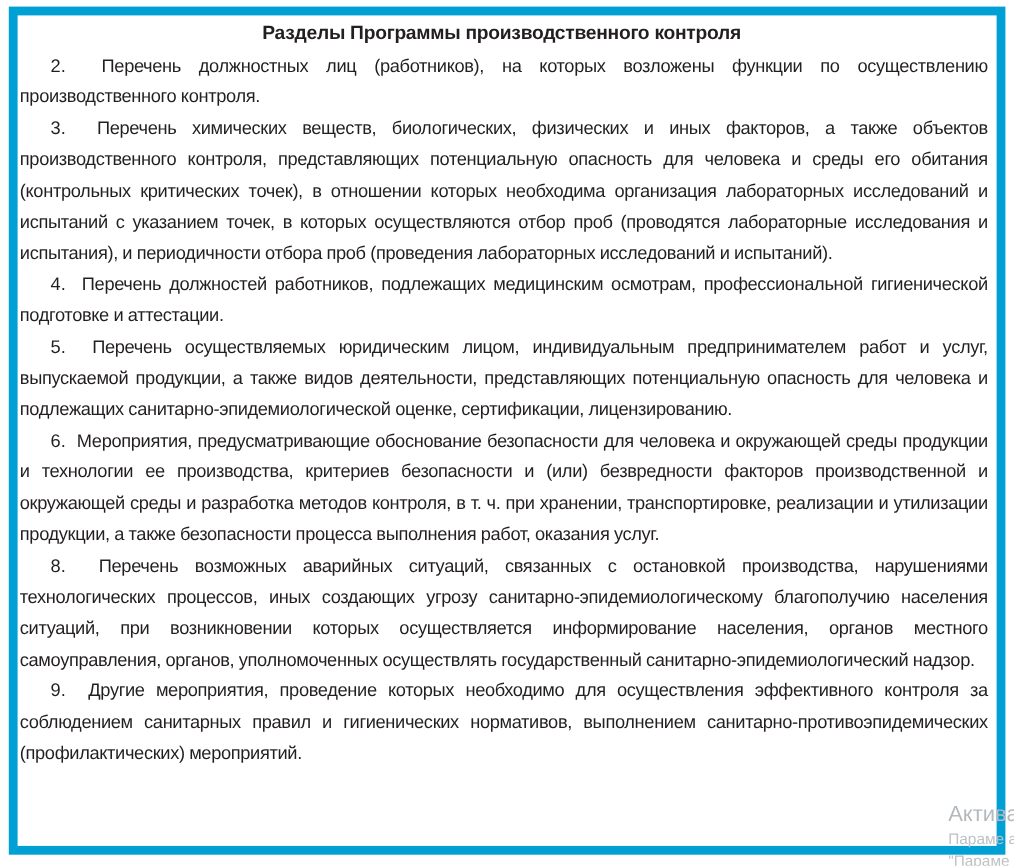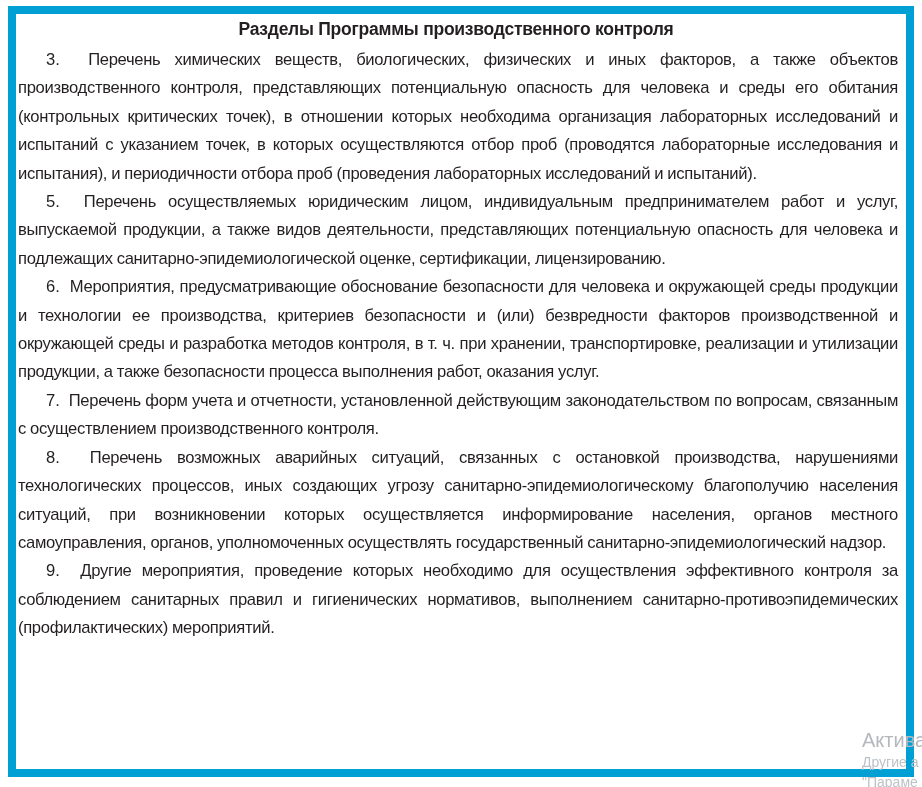--- a/index.html
+++ b/index.html
@@ -91,51 +91,55 @@
 </head>
 <body>
 
 <div class="doc-frame"></div>
 
 <div class="doc-inner">
 
   <h1 class="doc-title">Разделы Программы производственного контроля</h1>
 
 
+  <p class="para">
+    <span class="num">2.</span>&nbsp;
+    <span>Перечень должностных лиц (работников), на которых возложены функции по осуществлению производственного контроля.</span>
+  </p>
 
   <p class="para">
     <span class="num">3.</span>&nbsp;
     <span>Перечень химических веществ, биологических, физических и иных факторов, а также объектов производственного контроля, представляющих потенциальную опасность для человека и среды его обитания (контрольных критических точек), в отношении которых необходима организация лабораторных исследований и испытаний с указанием точек, в которых осуществляются отбор проб (проводятся лабораторные исследования и испытания), и периодичности отбора проб (проведения лабораторных исследований и испытаний).</span>
   </p>
 
+  <p class="para">
+    <span class="num">4.</span>&nbsp;
+    <span>Перечень должностей работников, подлежащих медицинским осмотрам, профессиональной гигиенической подготовке и аттестации.</span>
+  </p>
 
   <p class="para">
     <span class="num">5.</span>&nbsp;
     <span>Перечень осуществляемых юридическим лицом, индивидуальным предпринимателем работ и услуг, выпускаемой продукции, а также видов деятельности, представляющих потенциальную опасность для человека и подлежащих санитарно-эпидемиологической оценке, сертификации, лицензированию.</span>
   </p>
 
   <p class="para">
     <span class="num">6.</span>&nbsp;
     <span>Мероприятия, предусматривающие обоснование безопасности для человека и окружающей среды продукции и технологии ее производства, критериев безопасности и (или) безвредности факторов производственной и окружающей среды и разработка методов контроля, в т. ч. при хранении, транспортировке, реализации и утилизации продукции, а также безопасности процесса выполнения работ, оказания услуг.</span>
   </p>
 
-  <p class="para">
-    <span class="num">7.</span>&nbsp;
-    <span>Перечень форм учета и отчетности, установленной действующим законодательством по вопросам, связанным с осуществлением производственного контроля.</span>
-  </p>
 
   <p class="para">
     <span class="num">8.</span>&nbsp;
     <span>Перечень возможных аварийных ситуаций, связанных с остановкой производства, нарушениями технологических процессов, иных создающих угрозу санитарно-эпидемиологическому благополучию населения ситуаций, при возникновении которых осуществляется информирование населения, органов местного самоуправления, органов, уполномоченных осуществлять государственный санитарно-эпидемиологический надзор.</span>
   </p>
 
   <p class="para">
     <span class="num">9.</span>&nbsp;
     <span>Другие мероприятия, проведение которых необходимо для осуществления эффективного контроля за соблюдением санитарных правил и гигиенических нормативов, выполнением санитарно-противоэпидемических (профилактических) мероприятий.</span>
   </p>
 
 </div>
 
 <div class="watermark">
   <div class="wm-title">Актива</div>
-  <div class="wm-sub">Другие а</div>
+  <div class="wm-sub">Парамe а</div>
   <div class="wm-sub">"Парамe</div>
 </div>
 
 </body></html>

